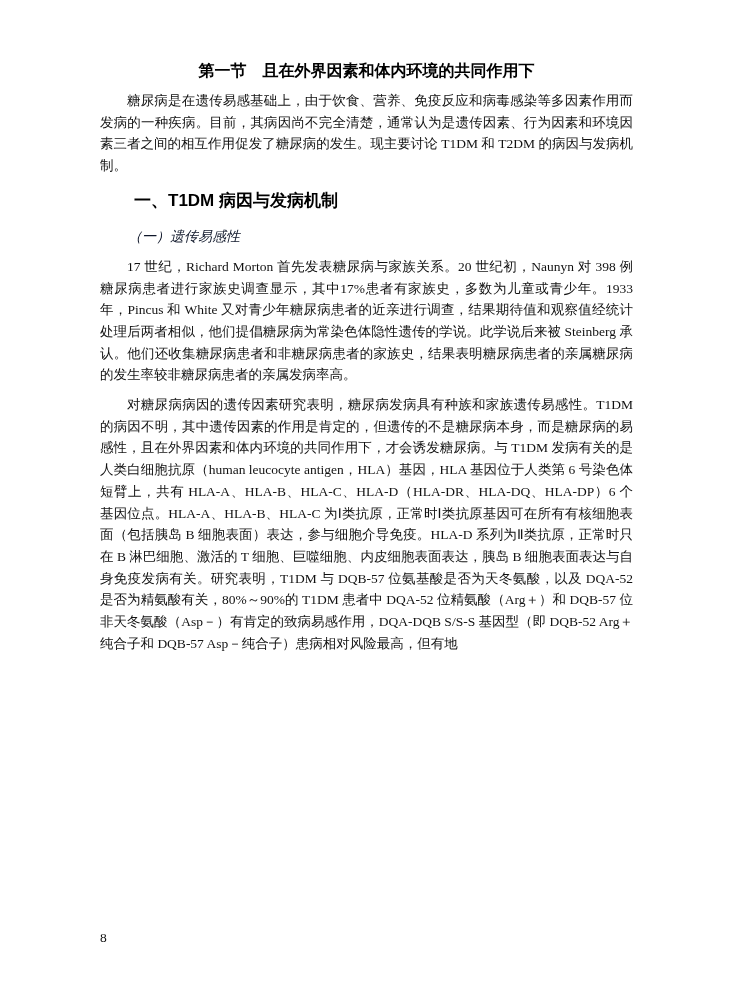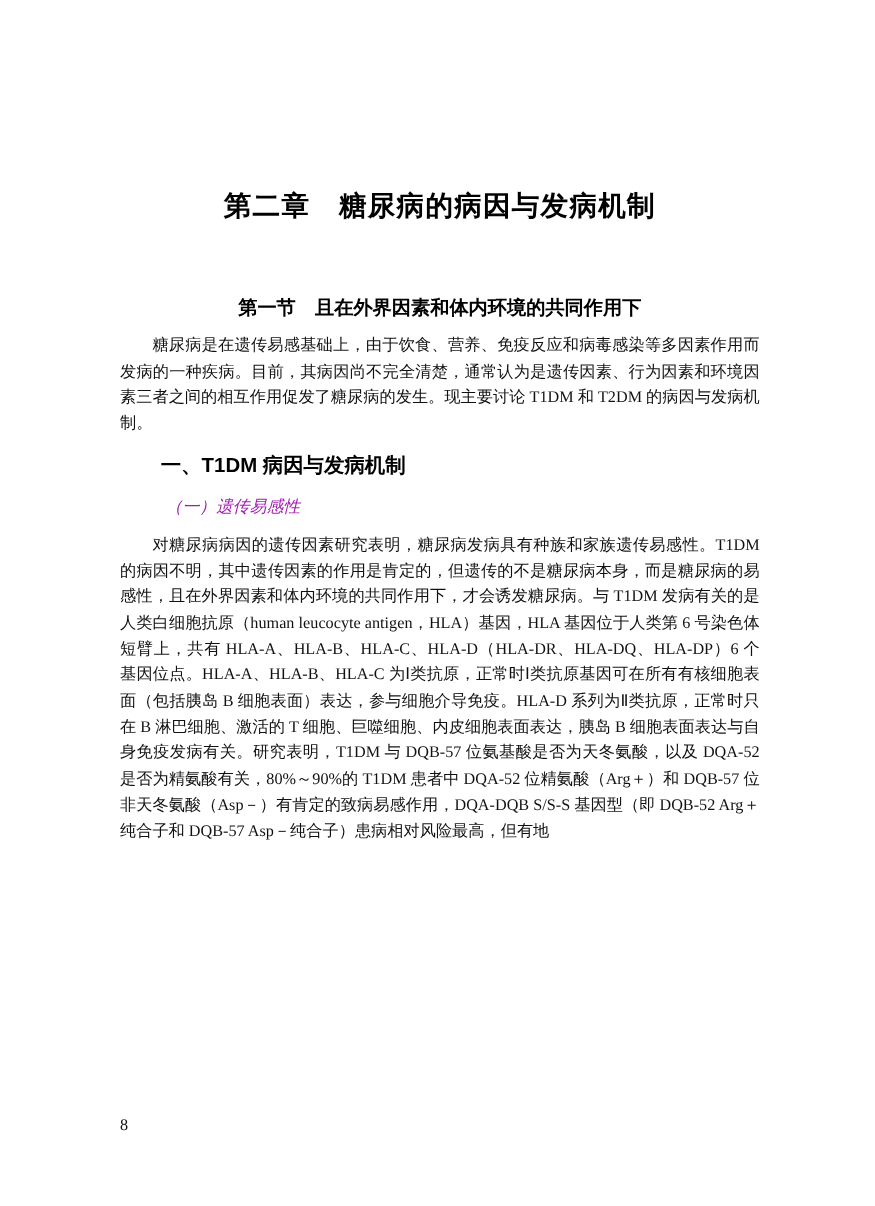--- a/index.html
+++ b/index.html
@@ -58,50 +58,50 @@
     margin-top: 13px;
     margin-bottom: 9px;
     font-size: 17px;
     line-height: 22px;
     font-weight: bold;
     text-indent: 2em;
     font-family: "Liberation Sans", sans-serif;
     color: #000000;
   }
   .sub-heading-italic {
-    margin: 10px;
+    margin: 0;
     margin-top: 14px;
     margin-bottom: 8px;
     font-size: 14px;
     line-height: 22px;
     font-style: italic;
     font-weight: normal;
     text-indent: 2em;
-    color: #a21caf;
+    color: #0f172a;
   }
   .page-number {
     position: absolute;
     left: 100px;
     top: 930px;
     font-size: 13.5px;
     color: #111111;
   }
 </style>
 </head>
 <body>
 
 <div class="page">
-  <h1 class="chapter-title">第二章　糖尿病的病因与发病机制</h1>
 
   <h2 class="section-title">第一节　且在外界因素和体内环境的共同作用下</h2>
 
   <p class="body-para first-para">糖尿病是在遗传易感基础上，由于饮食、营养、免疫反应和病毒感染等多因素作用而发病的一种疾病。目前，其病因尚不完全清楚，通常认为是遗传因素、行为因素和环境因素三者之间的相互作用促发了糖尿病的发生。现主要讨论 T1DM 和 T2DM 的病因与发病机制。</p>
 
   <h3 class="sub-heading-bold">一、T1DM 病因与发病机制</h3>
 
 
   <h4 class="sub-heading-italic">（一）遗传易感性</h4>
 
+  <p class="body-para">17 世纪，Richard Morton 首先发表糖尿病与家族关系。20 世纪初，Naunyn 对 398 例糖尿病患者进行家族史调查显示，其中17%患者有家族史，多数为儿童或青少年。1933 年，Pincus 和 White 又对青少年糖尿病患者的近亲进行调查，结果期待值和观察值经统计处理后两者相似，他们提倡糖尿病为常染色体隐性遗传的学说。此学说后来被 Steinberg 承认。他们还收集糖尿病患者和非糖尿病患者的家族史，结果表明糖尿病患者的亲属糖尿病的发生率较非糖尿病患者的亲属发病率高。</p>
 
   <p class="body-para">对糖尿病病因的遗传因素研究表明，糖尿病发病具有种族和家族遗传易感性。T1DM 的病因不明，其中遗传因素的作用是肯定的，但遗传的不是糖尿病本身，而是糖尿病的易感性，且在外界因素和体内环境的共同作用下，才会诱发糖尿病。与 T1DM 发病有关的是人类白细胞抗原（human leucocyte antigen，HLA）基因，HLA 基因位于人类第 6 号染色体短臂上，共有 HLA-A、HLA-B、HLA-C、HLA-D（HLA-DR、HLA-DQ、HLA-DP）6 个基因位点。HLA-A、HLA-B、HLA-C 为Ⅰ类抗原，正常时Ⅰ类抗原基因可在所有有核细胞表面（包括胰岛 B 细胞表面）表达，参与细胞介导免疫。HLA-D 系列为Ⅱ类抗原，正常时只在 B 淋巴细胞、激活的 T 细胞、巨噬细胞、内皮细胞表面表达，胰岛 B 细胞表面表达与自身免疫发病有关。研究表明，T1DM 与 DQB-57 位氨基酸是否为天冬氨酸，以及 DQA-52 是否为精氨酸有关，80%～90%的 T1DM 患者中 DQA-52 位精氨酸（Arg＋）和 DQB-57 位非天冬氨酸（Asp－）有肯定的致病易感作用，DQA-DQB S/S-S 基因型（即 DQB-52 Arg＋纯合子和 DQB-57 Asp－纯合子）患病相对风险最高，但有地</p>
 </div>
 
 <div class="page-number">8</div>
 
 </body></html>

